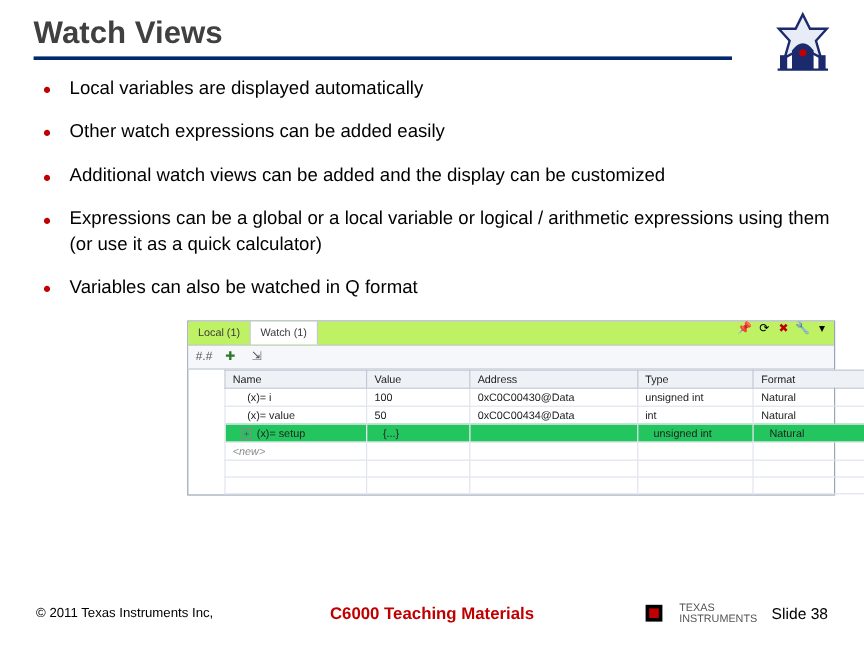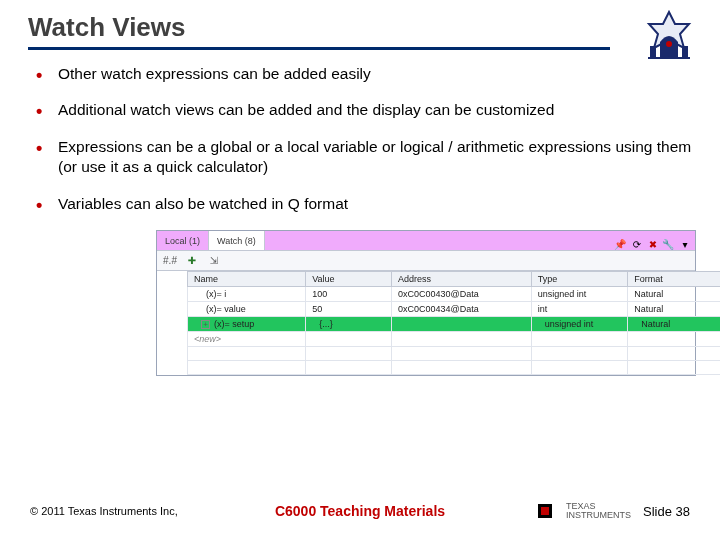--- a/index.html
+++ b/index.html
@@ -6,21 +6,21 @@
   body { width: 720px; height: 540px; background: #fff; font-family: Verdana, Arial, sans-serif; position: relative; overflow: hidden; }
   .slide { width: 720px; height: 540px; position: relative; padding: 12px 28px 0 28px; }
   .title-row { display: flex; align-items: flex-start; }
   .title { font-size: 26px; font-weight: bold; color: #404040; flex: 1; }
   .rule { height: 3px; background: #002a6c; margin-top: 4px; margin-right: 82px; }
   .logo { position: absolute; top: 6px; right: 22px; }
   .bullets { margin-top: 14px; padding-left: 8px; }
   .bullets li { list-style: none; position: relative; padding-left: 22px; font-size: 15.5px; color: #000; margin-bottom: 16px; line-height: 1.32; }
   .bullets li::before { content: "•"; position: absolute; left: 0; top: 0; color: #c00000; font-size: 18px; font-weight: bold; }
   .ide { margin-top: 6px; margin-left: 128px; border: 1px solid #9aa4b8; width: 540px; background: #fff; }
-  .tabs { display: flex; align-items: flex-end; height: 20px; background: #f0abfc; border-bottom: 1px solid #c2c8d4; position: relative; }
+  .tabs { display: flex; align-items: flex-start; height: 20px; background: #bef264; border-bottom: 1px solid #c2c8d4; position: relative; }
   .tab { font-size: 9px; padding: 2px 8px; border-right: 1px solid #c2c8d4; height: 100%; display: flex; align-items: center; color: #3a3a3a; }
   .tab.active { background: #fff; }
   .tabicons { margin-left: auto; display: flex; gap: 4px; padding-right: 4px; }
   .tabicons span { width: 12px; height: 12px; display: inline-flex; align-items: center; justify-content: center; font-size: 10px; }
   .toolbar { height: 20px; background: #f6f7fa; border-bottom: 1px solid #c2c8d4; display: flex; align-items: center; padding-left: 6px; gap: 8px; }
   .toolbar span { width: 14px; height: 14px; display: inline-flex; align-items: center; justify-content: center; font-size: 10px; color: #555; }
   .grid { width: 100%; border-collapse: collapse; font-size: 9px; color: #222; margin-left: 30px; }
   .grid th { background: #eef1f6; border: 1px solid #c2c8d4; text-align: left; padding: 2px 6px; font-weight: normal; }
   .grid td { border: 1px solid #e0e4ec; padding: 2px 6px; height: 14px; }
   .grid tr.sel td { background: #22c55e; padding-left: 13px; }
@@ -52,30 +52,31 @@
       <rect x="10" y="40" width="6" height="12"></rect>
       <rect x="42" y="40" width="6" height="12"></rect>
       <path d="M20 36 Q29 24 38 36 L38 52 L20 52 Z"></path>
       <circle cx="29" cy="38" r="3" fill="#c00000"></circle>
     </g>
     <path d="M8 52 L50 52" stroke="#1a2a6c" stroke-width="2"></path>
   </svg>
 </div>
 
 <ul class="bullets">
+  <li>Local variables are displayed automatically</li>
   <li>Other watch expressions can be added easily</li>
   <li>Additional watch views can be added and the display can be customized</li>
   <li>Expressions can be a global or a local variable or logical / arithmetic expressions using them (or use it as a quick calculator)</li>
   <li>Variables can also be watched in Q format</li>
 </ul>
 
 <div class="ide">
   <div class="tabs">
     <div class="tab">Local (1)</div>
-    <div class="tab active">Watch (8)</div>
+    <div class="tab active">Watch (1)</div>
     <div class="tabicons">
       <span>📌</span>
       <span>⟳</span>
       <span style="color:#c00000">✖</span>
       <span>🔧</span>
       <span>▾</span>
     </div>
   </div>
   <div class="toolbar">
     <span>#.#</span>

